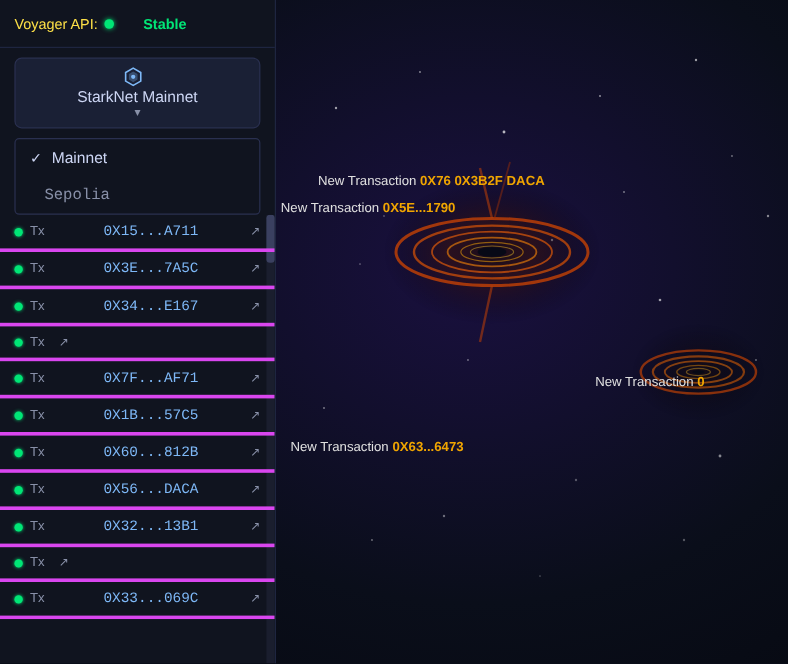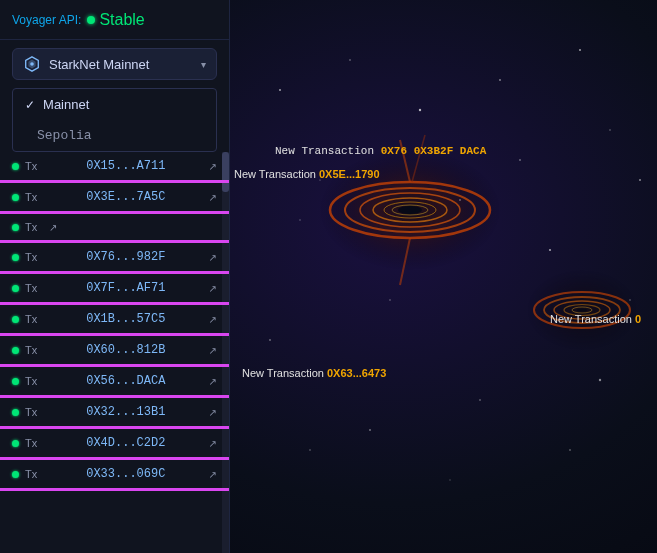--- a/index.html
+++ b/index.html
@@ -58,49 +58,51 @@
     .header-bar {
       display: flex;
       align-items: center;
       padding: 8px 12px;
       border-bottom: 1px solid #1e2540;
       min-height: 40px;
     }
 
     .api-label {
       font-size: 12px;
-      color: #0ea5e9;
+      color: #fde047;
       margin-right: 6px;
     }
 
     .status-dot {
       display: inline-block;
       width: 8px;
       height: 8px;
       border-radius: 50%;
       background: #00e676;
       margin-right: 4px;
       box-shadow: 0 0 4px #00e676;
     }
 
     .status-text {
-      font-size: 16px;
+      font-size: 12px;
       color: #00e676;
-      font-weight: 400;
+      font-weight: 700;
+      margin-left: 20px;
     }
 
     .network-selector {
       display: flex;
       align-items: center;
       margin: 8px 12px;
       background: #1a2035;
       border: 1px solid #2a3050;
       border-radius: 6px;
       padding: 6px 10px;
       cursor: pointer;
+      flex-direction: column;
     }
 
     .starknet-icon {
       width: 18px;
       height: 18px;
       margin-right: 8px;
       flex-shrink: 0;
     }
 
     .network-name {
@@ -289,30 +291,30 @@
   </radialGradient>
   <ellipse cx="65" cy="60" rx="55" ry="40" fill="url(#bhGlow2)" opacity="0.6"></ellipse>
   <ellipse cx="65" cy="60" rx="48" ry="18" fill="none" stroke="#cc4400" stroke-width="2" opacity="0.85"></ellipse>
   <ellipse cx="65" cy="60" rx="38" ry="13" fill="none" stroke="#e06000" stroke-width="1.8" opacity="0.75"></ellipse>
   <ellipse cx="65" cy="60" rx="28" ry="9" fill="none" stroke="#ff7700" stroke-width="1.5" opacity="0.65"></ellipse>
   <ellipse cx="65" cy="60" rx="18" ry="5.5" fill="none" stroke="#ff9900" stroke-width="1.2" opacity="0.55"></ellipse>
   <ellipse cx="65" cy="60" rx="10" ry="3" fill="none" stroke="#ffbb22" stroke-width="1" opacity="0.5"></ellipse>
   <ellipse cx="65" cy="60" rx="5" ry="1.5" fill="#050810"></ellipse>
 </svg>
 
-<div class="tx-notification" style="top:145px; left:275px;font-family:Liberation Mono, monospace;">
+<div class="tx-notification" style="top:145px; left:265px;">
   <span>New Transaction</span>&nbsp;<span class="tx-hash">0X76 0X3B2F DACA</span>
 </div>
 <div class="tx-notification" style="top:168px; left:234px;">
   <span>New Transaction</span>&nbsp;<span class="tx-hash">0X5E...1790</span>
 </div>
 <div class="tx-notification" style="top:367px; left:242px;">
   <span>New Transaction</span>&nbsp;<span class="tx-hash">0X63...6473</span>
 </div>
-<div class="tx-notification" style="top:313px; left:550px;">
+<div class="tx-notification" style="top:313px; left:496px;">
   <span>New Transaction</span>&nbsp;<span class="tx-hash" style="color:#f0a500;">0</span>
 </div>
 
 <div class="sidebar">
 
   <div class="header-bar">
     <span class="api-label">Voyager API:</span>
     <span class="status-dot"></span>
     <span class="status-text">Stable</span>
   </div>
@@ -355,27 +357,27 @@
       <div class="tx-item">
         <div class="tx-status-dot"></div>
         <span class="tx-type">Tx</span>
         <span class="tx-hash-text">0X3E...7A5C</span>
         <span class="tx-link-icon">↗</span>
       </div>
 
       <div class="tx-item">
         <div class="tx-status-dot"></div>
         <span class="tx-type">Tx</span>
-        <span class="tx-link-icon">↗</span>
-      </div>
-
-      <div class="tx-item">
-        <div class="tx-status-dot"></div>
-        <span class="tx-type">Tx</span>
-        <span class="tx-hash-text">0X76...982F</span>
+        <span class="tx-hash-text">0X34...E167</span>
+        <span class="tx-link-icon">↗</span>
+      </div>
+
+      <div class="tx-item">
+        <div class="tx-status-dot"></div>
+        <span class="tx-type">Tx</span>
         <span class="tx-link-icon">↗</span>
       </div>
 
       <div class="tx-item">
         <div class="tx-status-dot"></div>
         <span class="tx-type">Tx</span>
         <span class="tx-hash-text">0X7F...AF71</span>
         <span class="tx-link-icon">↗</span>
       </div>
 
@@ -403,21 +405,20 @@
       <div class="tx-item">
         <div class="tx-status-dot"></div>
         <span class="tx-type">Tx</span>
         <span class="tx-hash-text">0X32...13B1</span>
         <span class="tx-link-icon">↗</span>
       </div>
 
       <div class="tx-item">
         <div class="tx-status-dot"></div>
         <span class="tx-type">Tx</span>
-        <span class="tx-hash-text">0X4D...C2D2</span>
         <span class="tx-link-icon">↗</span>
       </div>
 
       <div class="tx-item">
         <div class="tx-status-dot"></div>
         <span class="tx-type">Tx</span>
         <span class="tx-hash-text">0X33...069C</span>
         <span class="tx-link-icon">↗</span>
       </div>
 

